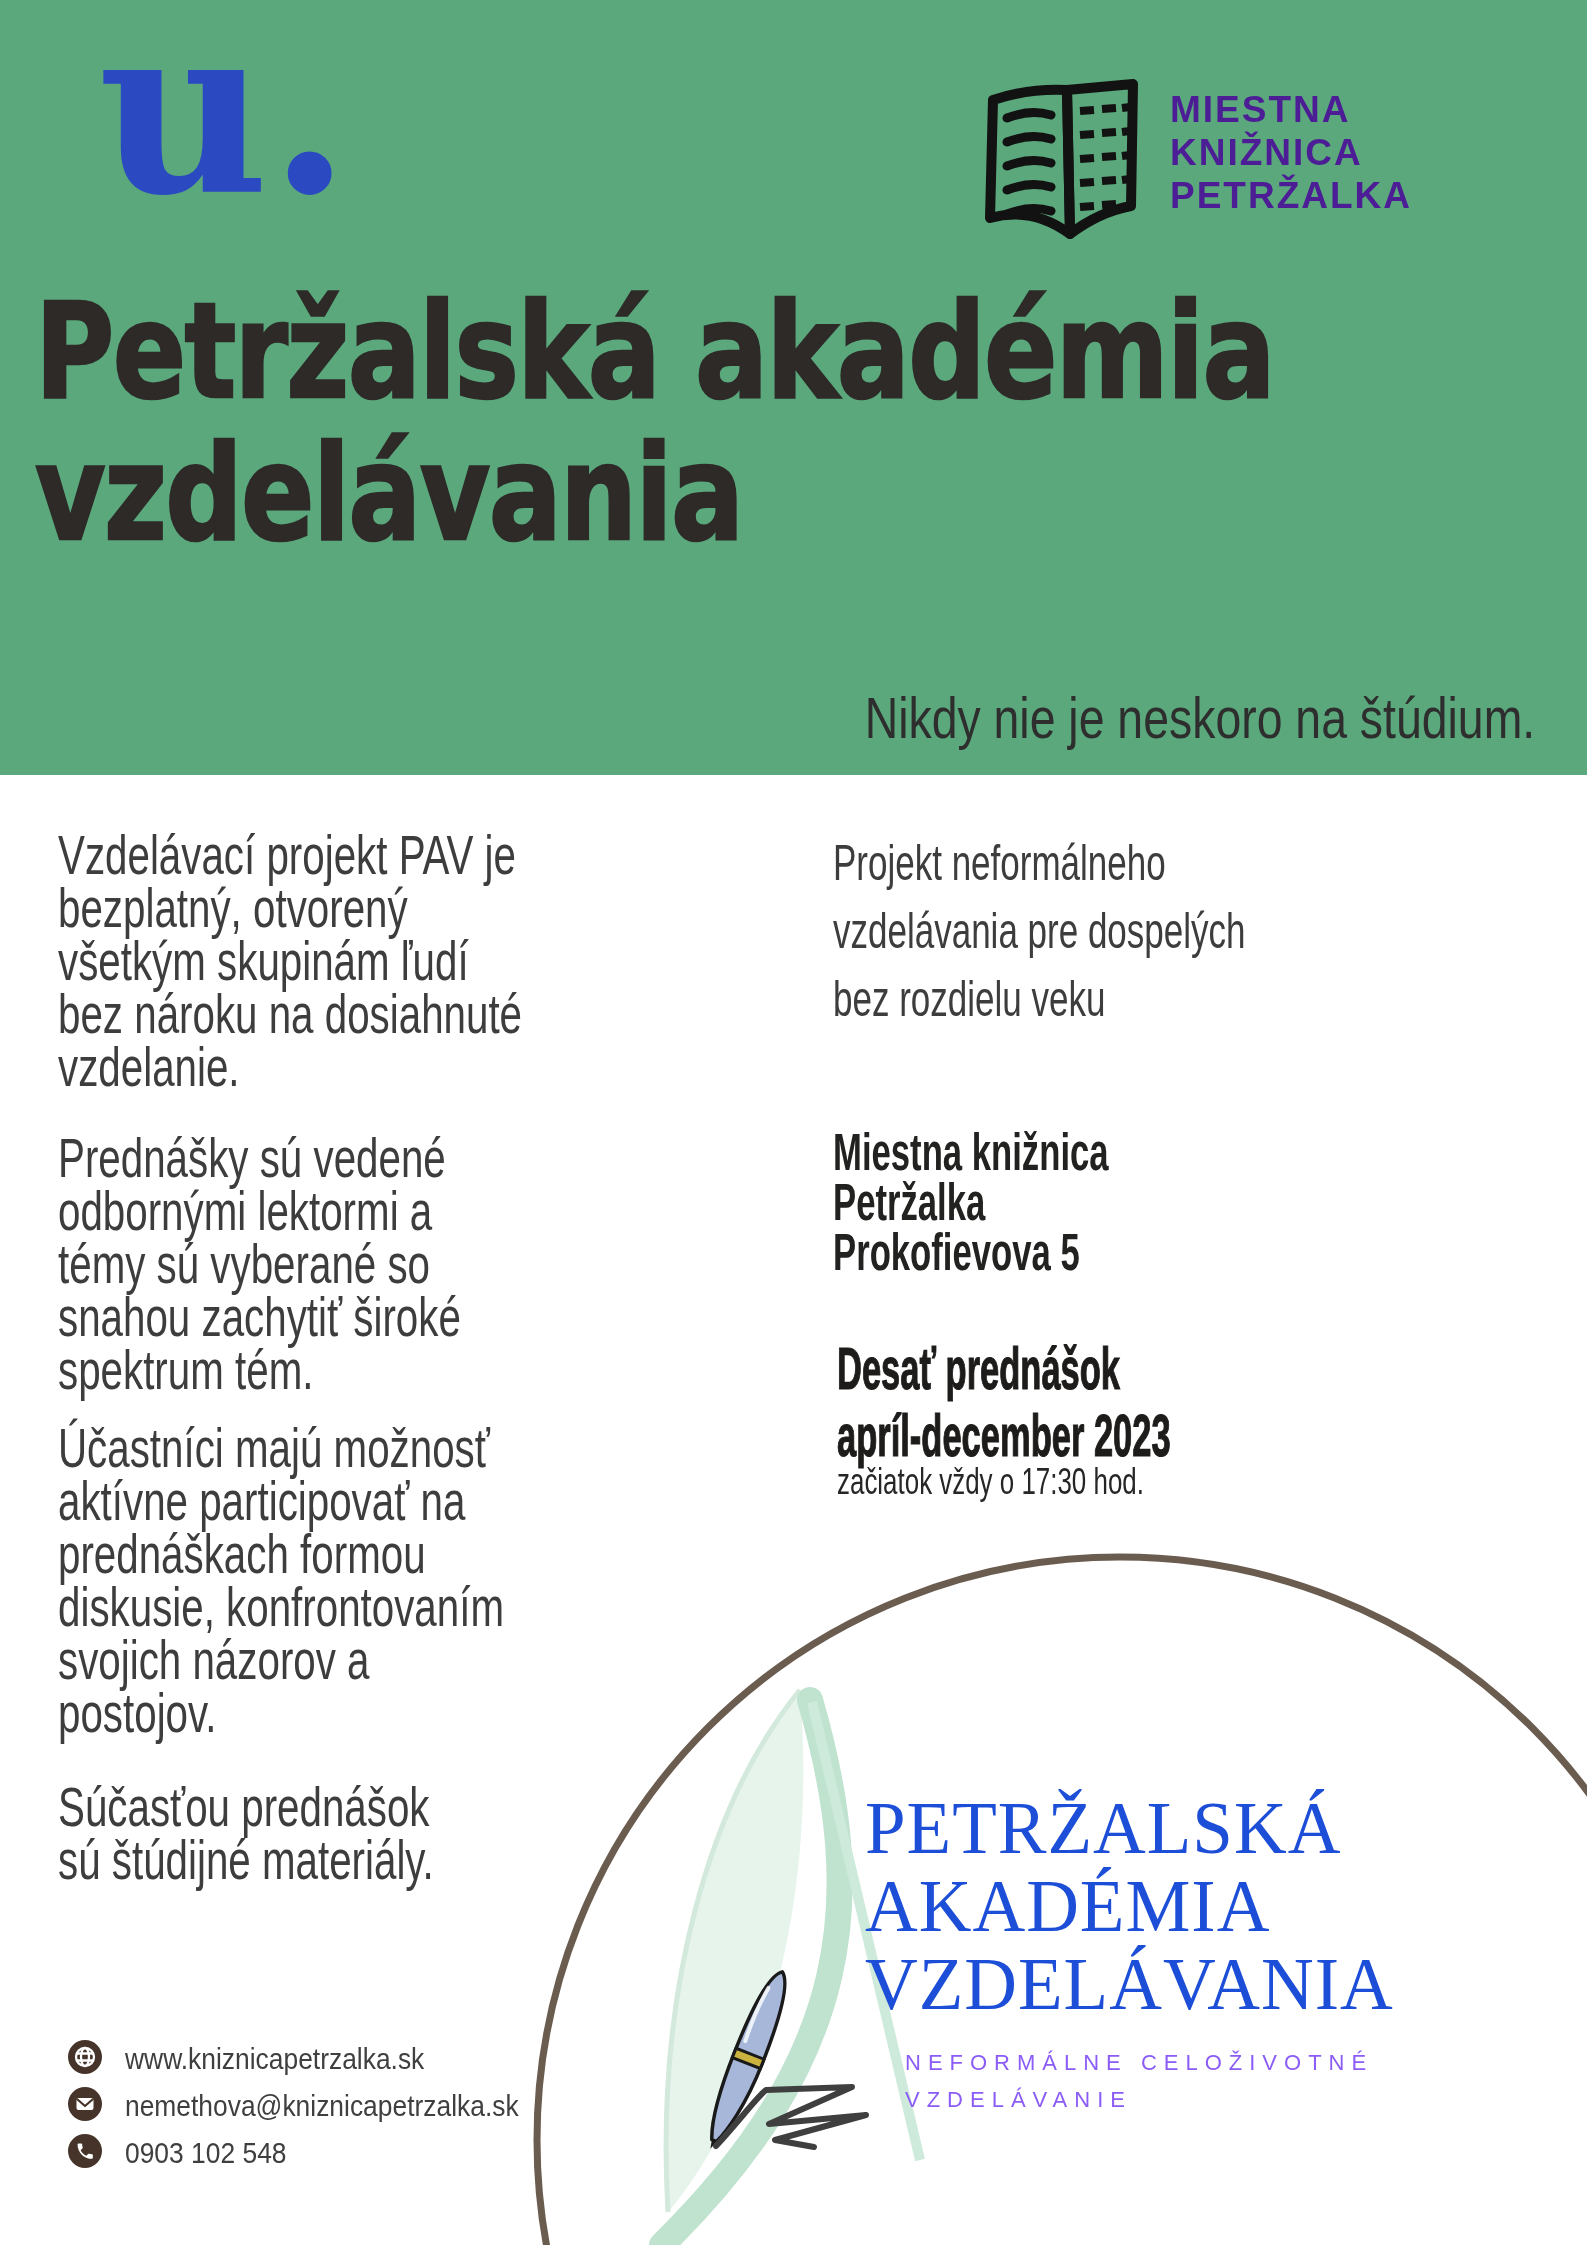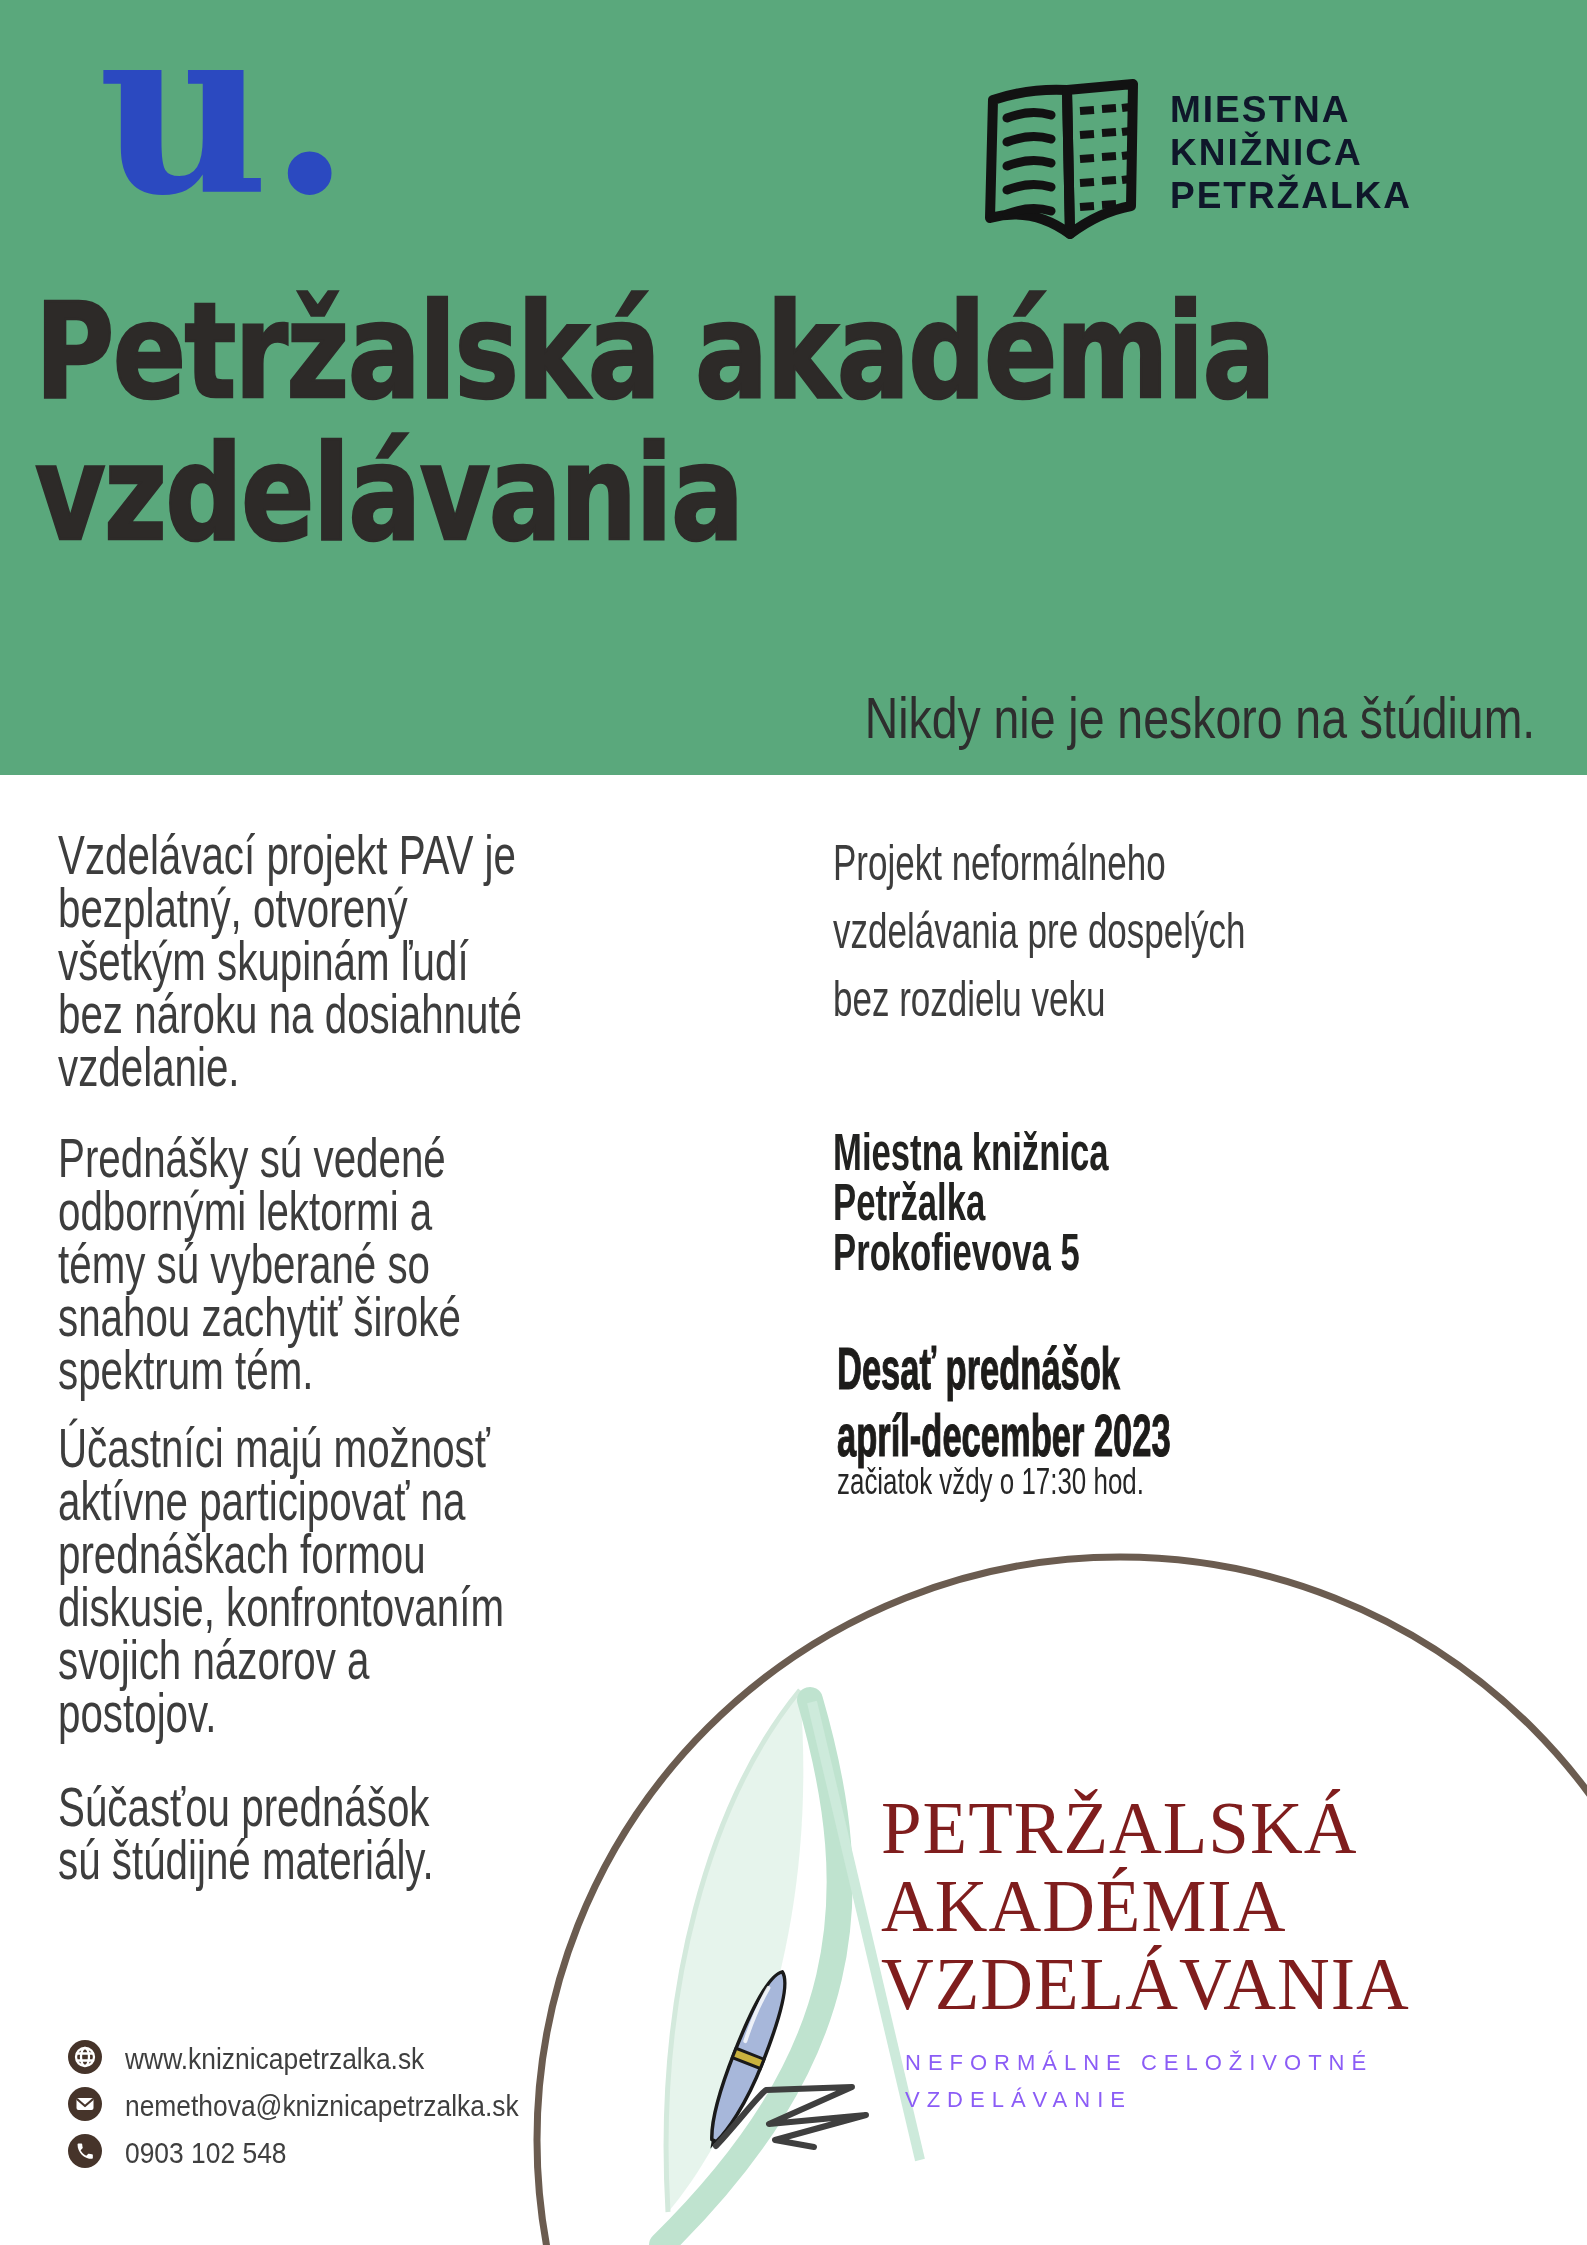--- a/index.html
+++ b/index.html
@@ -7,21 +7,21 @@
        font-family:"Liberation Sans",sans-serif;}
   .abs{position:absolute;}
   .pre{white-space:pre-line;}
   
   .header{left:0;top:0;width:1587px;height:775px;background:#5aa87c;}
   .fund-mark{left:98px;top:-8px;font-family:"DejaVu Serif",serif;font-weight:bold;
              font-size:235px;line-height:235px;color:#2b49c0;}
   .fund-name{left:340px;top:95px;font-family:"Liberation Serif",serif;font-size:31px;
              line-height:36px;letter-spacing:1px;color:#2b49c0;}
   .lib-name{left:1170px;top:88px;font-weight:bold;font-size:37px;line-height:43px;
-            letter-spacing:2px;color:#0f172a;}
+            letter-spacing:2px;color:#4c1d95;}
   .poster-title{left:35px;top:280px;font-family:"DejaVu Sans",sans-serif;font-weight:bold;
                 font-size:132px;line-height:142px;letter-spacing:-2px;color:#2d2a28;
                 -webkit-text-stroke:2.5px #2d2a28;transform:scaleX(.82);transform-origin:left top;
                 white-space:pre-line;}
   .tagline{right:52px;top:684px;font-size:58px;color:#2e2e2e;white-space:nowrap;
            transform:scaleX(.8);transform-origin:right top;}
   
   .lpar{left:58px;width:980px;font-size:56px;line-height:53px;color:#3d3d3d;
         transform:scaleX(.72);transform-origin:left top;}
   .r-intro{left:833px;top:829px;width:980px;font-size:50px;line-height:68px;color:#3d3d3d;
@@ -33,21 +33,21 @@
             white-space:nowrap;}
   .r-time{left:837px;top:1462px;font-size:36px;line-height:40px;color:#262626;
           transform:scaleX(.72);transform-origin:left top;white-space:nowrap;}
   
   .crow{left:68px;height:34px;}
   .crow .ic{position:absolute;left:0;top:0;}
   .crow .tx{position:absolute;left:57px;top:2px;font-size:30px;color:#3f3f3f;
             transform:scaleX(.88);transform-origin:left top;white-space:nowrap;}
   
   .badge-title{left:865px;top:1790px;font-family:"Liberation Serif",serif;font-size:73px;
-               line-height:78px;letter-spacing:1px;color:#7f1d1d;margin-left:16px;}
+               line-height:78px;letter-spacing:1px;color:#1d4ed8;}
   .badge-sub{left:905px;top:2044px;font-size:22px;line-height:37px;letter-spacing:7px;
              color:#8b5cf6;}
 </style>
 </head>
 <body>
 
 <div class="abs header">
 
   <div class="abs fund-mark">u.</div>
 

